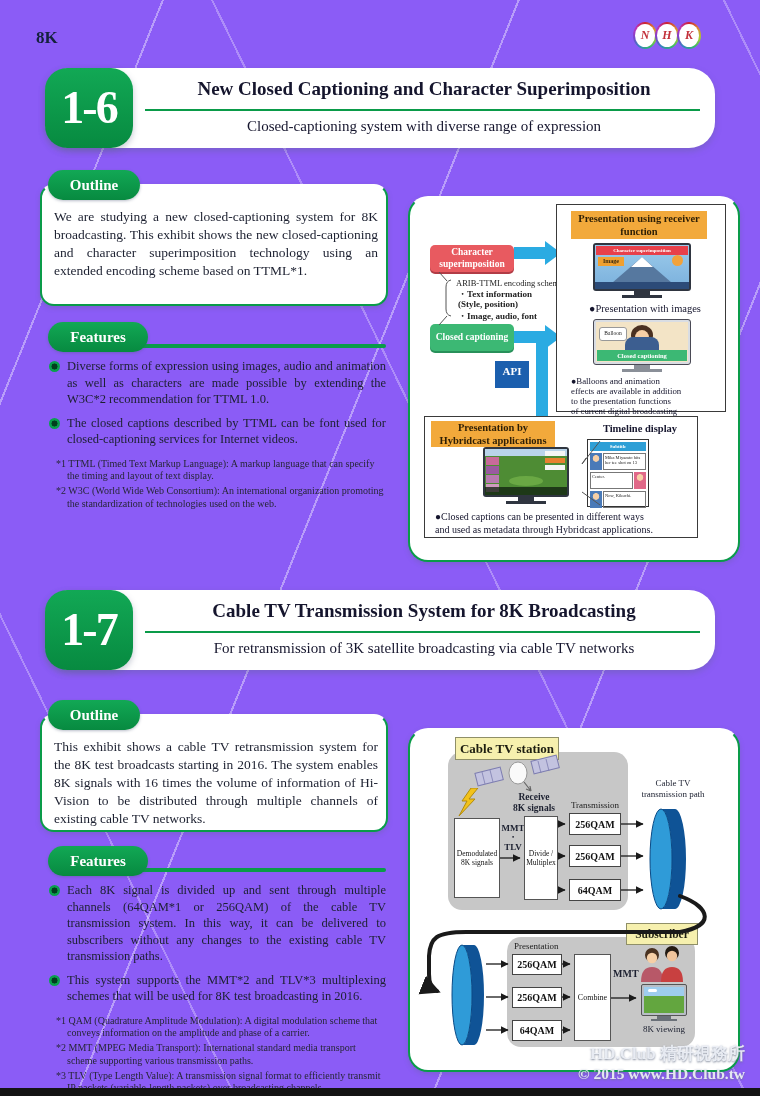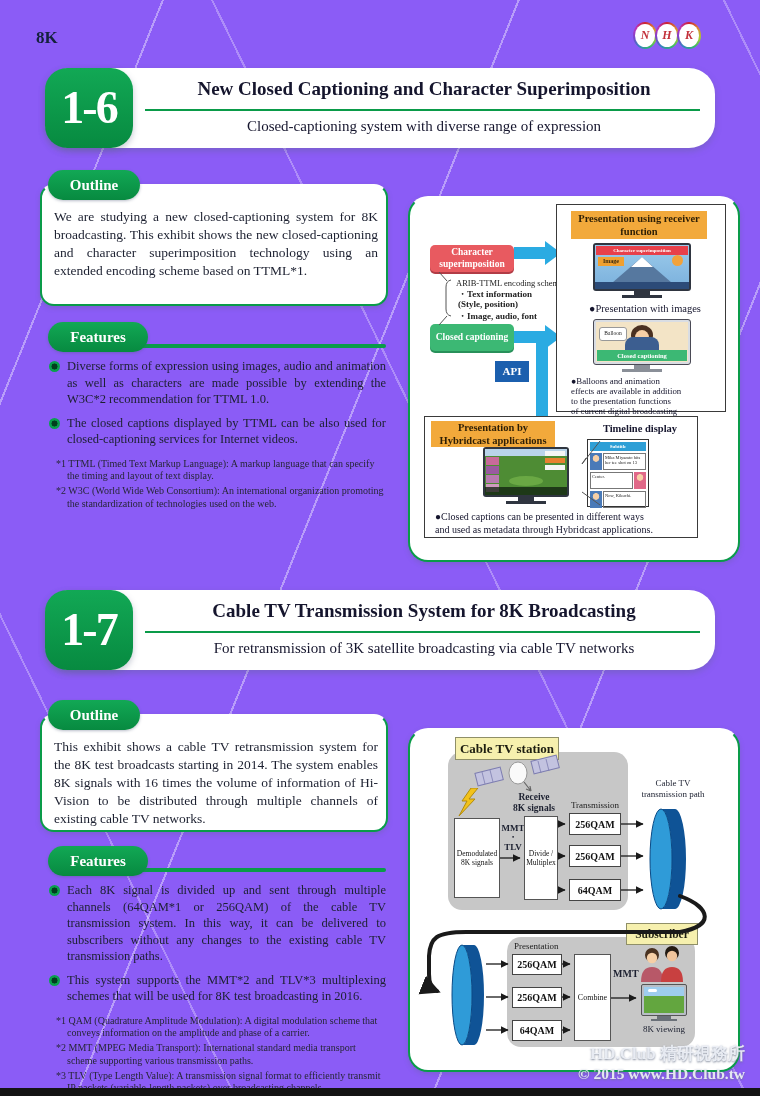--- a/index.html
+++ b/index.html
@@ -101,21 +101,21 @@
 
   <div class="abs pill" style="left:48px;top:170px;width:92px;height:30px;">Outline</div>
   <div class="abs panel" style="left:40px;top:184px;width:348px;height:122px;">
     <div class="abs body-text" style="left:12px;top:22px;width:324px;">We are studying a new closed-captioning system for 8K broadcasting. This exhibit shows the new closed-captioning and character superimposition technology using an extended encoding scheme based on TTML*1.</div>
   </div>
 
   <div class="abs pill" style="left:48px;top:322px;width:100px;height:30px;">Features</div>
   <div class="abs gline" style="left:52px;top:344px;width:334px;"></div>
   <div class="abs" style="left:48px;top:358px;width:338px;">
     <div class="feat"><span class="dot"></span><span>Diverse forms of expression using images, audio and animation as well as characters are made possible by extending the W3C*2 recommendation for TTML 1.0.</span></div>
-    <div class="feat"><span class="dot"></span><span>The closed captions displayed by TTML can be also used for closed-captioning services for Internet videos.</span></div>
+    <div class="feat"><span class="dot"></span><span>The closed captions described by TTML can be font used for closed-captioning services for Internet videos.</span></div>
     <div class="fnblock">
       <div class="fnote">*1 TTML (Timed Text Markup Language): A markup language that can specify the timing and layout of text display.</div>
       <div class="fnote">*2 W3C (World Wide Web Consortium): An international organization promoting the standardization of technologies used on the web.</div>
     </div>
   </div>
 
   <div class="abs dpanel" style="left:408px;top:196px;width:332px;height:366px;">
     <div class="abs redbox" style="left:20px;top:47px;width:84px;height:27px;">Character superimposition</div>
     <div class="abs bluebar" style="left:104px;top:49px;width:33px;height:12px;"></div>
     <div class="abs bheadR" style="left:135px;top:43px;"></div>
@@ -124,21 +124,21 @@
     <div class="abs enc-item pre" style="left:48px;top:91px;width:90px;">・Text information
 (Style, position)</div>
     <div class="abs enc-item" style="left:48px;top:113px;width:100px;">・Image, audio, font</div>
 
     <div class="abs greenbox" style="left:20px;top:126px;width:84px;height:27px;">Closed captioning</div>
     <div class="abs bluebar" style="left:104px;top:133px;width:33px;height:12px;"></div>
     <div class="abs bheadR" style="left:135px;top:127px;"></div>
     <div class="abs bluebar" style="left:126px;top:145px;width:12px;height:82px;"></div>
     <div class="abs bheadD" style="left:120px;top:227px;"></div>
 
-    <div class="abs apibox" style="left:85px;top:163px;width:34px;height:21px;">API</div>
+    <div class="abs apibox" style="left:85px;top:163px;width:34px;height:27px;">API</div>
 
     <div class="abs inbox" style="left:146px;top:6px;width:170px;height:208px;">
       <div class="abs olabel" style="left:14px;top:6px;width:136px;height:28px;">Presentation using receiver function</div>
       <div class="abs tvframe" style="left:36px;top:38px;width:98px;height:48px;">
         <div class="scr" style="background:linear-gradient(#9ccbeb,#7ab0dc);">
           <div class="abs" style="right:6px;top:10px;width:11px;height:11px;border-radius:50%;background:#f2a23a;"></div>
           <div class="abs" style="left:50%;transform:translateX(-50%);bottom:6px;width:0;height:0;border-left:30px solid transparent;border-right:30px solid transparent;border-bottom:26px solid #56789f;"></div>
           <div class="abs" style="left:50%;transform:translateX(-50%);bottom:22px;width:0;height:0;border-left:11px solid transparent;border-right:11px solid transparent;border-bottom:10px solid #fff;"></div>
           <div class="abs" style="left:0;right:0;bottom:0;height:7px;background:#2c4b78;"></div>
           <div class="abs" style="left:1px;top:1px;right:1px;height:9px;background:#e8404a;color:#fff;font-size:5px;font-weight:bold;text-align:center;line-height:9px;">Character superimposition</div>
@@ -212,21 +212,21 @@
 
   <div class="abs banner" style="left:45px;top:590px;width:670px;height:80px;">
     <div class="abs btitle" style="left:95px;top:10px;width:568px;">Cable TV Transmission System for 8K Broadcasting</div>
     <div class="abs divider" style="left:100px;top:41px;width:555px;"></div>
     <div class="abs bsub" style="left:95px;top:50px;width:568px;">For retransmission of 3K satellite broadcasting via cable TV networks</div>
   </div>
   <div class="abs numbox" style="left:45px;top:590px;width:88px;height:80px;">1-7</div>
 
   <div class="abs pill" style="left:48px;top:700px;width:92px;height:30px;">Outline</div>
   <div class="abs panel" style="left:40px;top:714px;width:348px;height:118px;">
-    <div class="abs body-text" style="left:12px;top:22px;width:324px;">This exhibit shows a cable TV retransmission system for the 8K test broadcasts starting in 2014. The system enables 8K signals with 16 times the volume of information of Hi-Vision to be distributed through multiple channels of existing cable TV networks.</div>
+    <div class="abs body-text" style="left:12px;top:22px;width:324px;">This exhibit shows a cable TV retransmission system for the 8K test broadcasts starting in 2016. The system enables 8K signals with 16 times the volume of information of Hi-Vision to be distributed through multiple channels of existing cable TV networks.</div>
   </div>
 
   <div class="abs pill" style="left:48px;top:846px;width:100px;height:30px;">Features</div>
   <div class="abs gline" style="left:52px;top:868px;width:334px;"></div>
   <div class="abs" style="left:48px;top:882px;width:338px;">
     <div class="feat"><span class="dot"></span><span>Each 8K signal is divided up and sent through multiple channels (64QAM*1 or 256QAM) of the cable TV transmission system. In this way, it can be delivered to subscribers without any changes to the existing cable TV transmission paths.</span></div>
     <div class="feat"><span class="dot"></span><span>This system supports the MMT*2 and TLV*3 multiplexing schemes that will be used for 8K test broadcasting in 2016.</span></div>
     <div class="fnblock">
       <div class="fnote">*1 QAM (Quadrature Amplitude Modulation): A digital modulation scheme that conveys information on the amplitude and phase of a carrier.</div>
       <div class="fnote">*2 MMT (MPEG Media Transport): International standard media transport scheme supporting various transmission paths.</div>

